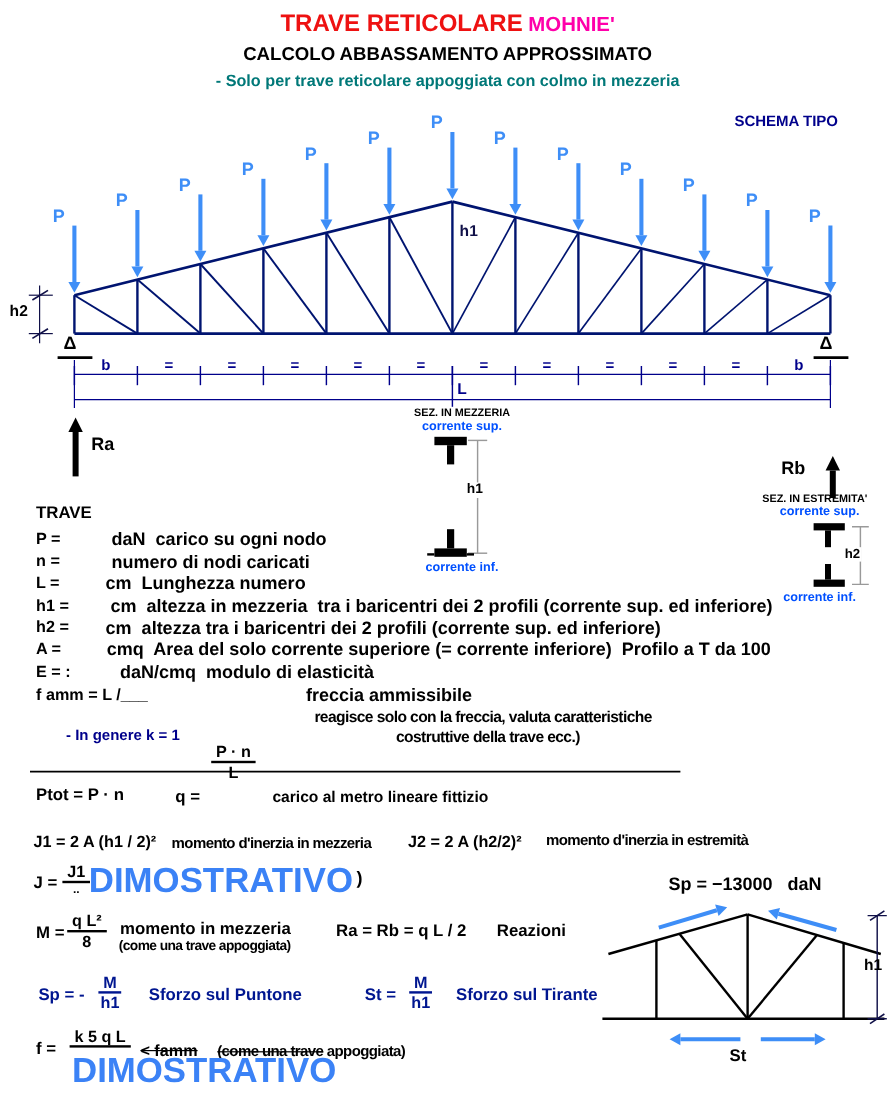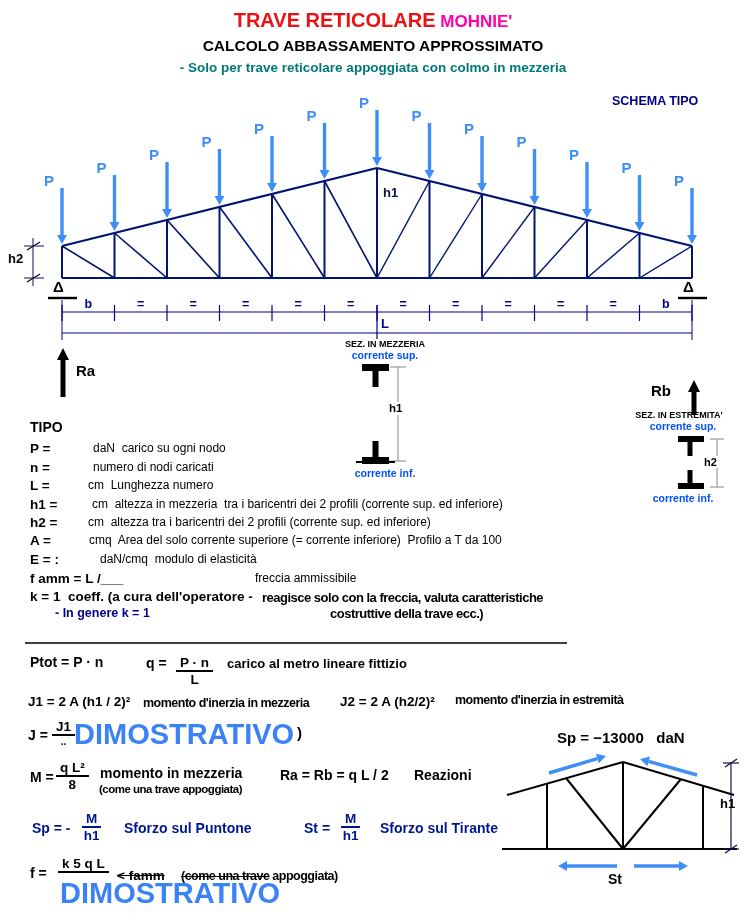--- a/index.html
+++ b/index.html
@@ -20,21 +20,21 @@
   .wm{color:#3b82f6;font-weight:bold;font-size:29px;letter-spacing:0;z-index:3}
   .frac{position:absolute;text-align:center;font-weight:bold;font-size:13.5px;line-height:1.05;z-index:2;white-space:pre}
   .frac .fnum{display:block;padding:0 4px;border-bottom:2px solid #000}
   .frac .fden{display:block;padding-top:1px}
   .frac.fblue{color:#001690}
   .frac.fblue .fnum{border-color:#001690}
   .strike{text-decoration:line-through}
   .dimlbl{position:absolute;transform:translateX(-50%);color:#00008b;font-weight:bold;font-size:12.5px;z-index:2;white-space:pre}
   .plbl{position:absolute;color:#3e8ef7;font-weight:bold;font-size:15px;z-index:2}
   .dati-term{position:absolute;font-weight:bold;font-size:13.5px;white-space:pre;z-index:2}
-  .dati-desc{position:absolute;font-weight:normal;font-size:12px;white-space:pre;z-index:2}
+  .dati-desc{position:absolute;font-weight:bold;font-size:15px;white-space:pre;z-index:2}
   .whitebg{background:#fff;padding:0 1px}
 </style>
 </head>
 <body>
 
 <div id="page">
 
   <svg id="art" width="746" height="913" viewBox="0 0 746 913">
       <g>
         <line x1="62" y1="278" x2="692" y2="278" stroke="#001470" stroke-width="2.2"></line>
@@ -228,47 +228,46 @@
   <div class="abs b" style="left:305px;top:340px;width:160px;text-align:center;font-size:9px">SEZ. IN MEZZERIA</div>
   <div class="abs cblue b" style="left:305px;top:350px;width:160px;text-align:center;font-size:10.5px">corrente sup.</div>
   <div class="abs b whitebg" style="left:388px;top:402px;font-size:11.5px">h1</div>
   <div class="abs cblue b" style="left:305px;top:468px;width:160px;text-align:center;font-size:10.5px">corrente inf.</div>
 
   <div class="abs b" style="left:616px;top:411px;width:126px;text-align:center;font-size:9px">SEZ. IN ESTREMITA'</div>
   <div class="abs cblue b" style="left:620px;top:421px;width:126px;text-align:center;font-size:10.5px">corrente sup.</div>
   <div class="abs b whitebg" style="left:703px;top:456px;font-size:11px">h2</div>
   <div class="abs cblue b" style="left:620px;top:493px;width:126px;text-align:center;font-size:10.5px">corrente inf.</div>
 
-  <div class="abs b" style="left:30px;top:420px;font-size:14px">TIPO</div>
+  <div class="abs b" style="left:30px;top:420px;font-size:14px">TRAVE</div>
   <div id="dati-rows">
       <div class="dati-term" style="left: 30px; top: 441px;">P =</div>
       <div class="dati-desc" style="left: 93px; top: 441px;">daN  carico su ogni nodo</div>
       <div class="dati-term" style="left: 30px; top: 460px;">n =</div>
       <div class="dati-desc" style="left: 93px; top: 460px;">numero di nodi caricati</div>
       <div class="dati-term" style="left: 30px; top: 478px;">L =</div>
       <div class="dati-desc" style="left: 88px; top: 478px;">cm  Lunghezza numero</div>
       <div class="dati-term" style="left: 30px; top: 497px;">h1 =</div>
       <div class="dati-desc" style="left: 92px; top: 497px;">cm  altezza in mezzeria  tra i baricentri dei 2 profili (corrente sup. ed inferiore)</div>
       <div class="dati-term" style="left: 30px; top: 515px;">h2 =</div>
       <div class="dati-desc" style="left: 88px; top: 515px;">cm  altezza tra i baricentri dei 2 profili (corrente sup. ed inferiore)</div>
       <div class="dati-term" style="left: 30px; top: 533px;">A =</div>
       <div class="dati-desc" style="left: 89px; top: 533px;">cmq  Area del solo corrente superiore (= corrente inferiore)  Profilo a T da 100</div>
       <div class="dati-term" style="left: 30px; top: 552px;">E = :</div>
       <div class="dati-desc" style="left: 100px; top: 552px;">daN/cmq  modulo di elasticità</div>
       <div class="dati-term" style="left: 30px; top: 571px;">f amm = L /___</div>
       <div class="dati-desc" style="left: 255px; top: 571px;">freccia ammissibile</div>
     </div>
-  <div class="abs b" style="left:30px;top:590px;font-size:13.5px">k = 1  coeff. (a cura dell'operatore -</div>
   <div class="abs b cond" style="left:262px;top:591px;font-size:13px">reagisce solo con la freccia, valuta caratteristiche</div>
   <div class="abs navy b" style="left:55px;top:607px;font-size:12.5px">- In genere k = 1</div>
   <div class="abs b cond" style="left:330px;top:607px;font-size:13px">costruttive della trave ecc.)</div>
 
   <div class="abs b" style="left:30px;top:655px;font-size:14px">Ptot = P · n</div>
   <div class="abs b" style="left:146px;top:656px;font-size:14px">q =</div>
-  <div class="frac" style="left:176px;top:656px"><span class="fnum">P · n</span><span class="fden">L</span></div>
+  <div class="frac" style="left:176px;top:620px"><span class="fnum">P · n</span><span class="fden">L</span></div>
   <div class="abs b" style="left:227px;top:657px;font-size:13px">carico al metro lineare fittizio</div>
 
   <div class="abs b" style="left:28px;top:695px;font-size:13.5px">J1 = 2 A (h1 / 2)²</div>
   <div class="abs b cond" style="left:143px;top:697px;font-size:12.5px">momento d'inerzia in mezzeria</div>
   <div class="abs b" style="left:340px;top:695px;font-size:13.5px">J2 = 2 A (h2/2)²</div>
   <div class="abs b cond" style="left:455px;top:694px;font-size:12.5px">momento d'inerzia in estremità</div>
 
   <div class="abs b" style="left:28px;top:728px;font-size:14px">J =</div>
   <div class="frac" style="left:52px;top:720px"><span class="fnum">J1</span><span class="fden" style="font-size:10px">..</span></div>
   <div class="abs wm" style="left:74px;top:719px">DIMOSTRATIVO</div>

